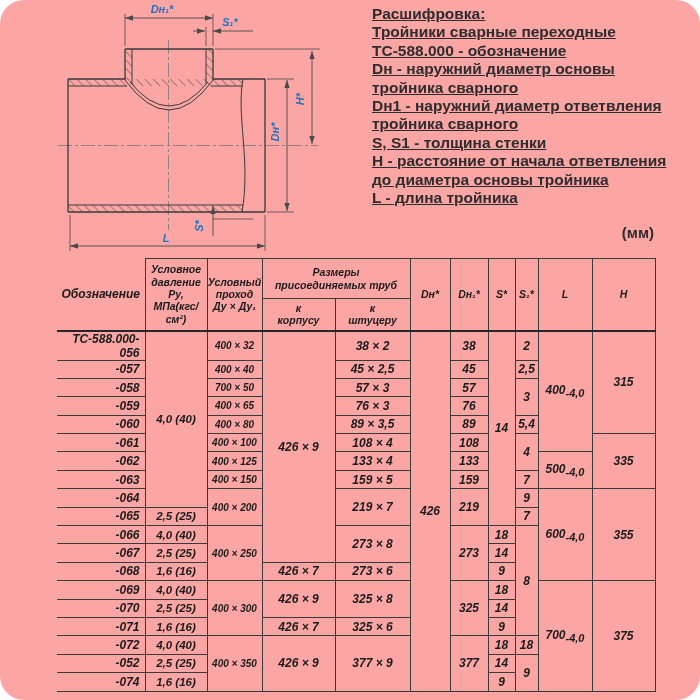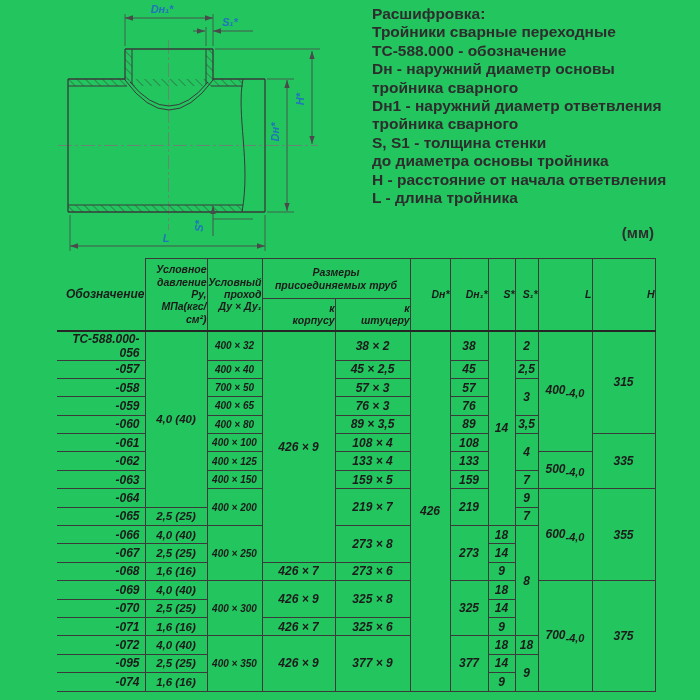--- a/index.html
+++ b/index.html
@@ -1,31 +1,32 @@
 <!DOCTYPE html>
 <html><head>
 <meta charset="utf-8">
 <style>
   html,body { margin:0; padding:0; }
   .page {
     position:relative; width:700px; height:700px;
-    background:#22c55e; overflow:hidden;
+    background:#fca5a5; overflow:hidden;
     font-family:"Liberation Sans", sans-serif;
+    border-radius:24px;
   }
   
   .diagram { position:absolute; left:50px; top:2px; }
   .dimlabel {
     font:italic 700 11px "Liberation Sans", sans-serif;
   }
   
   .legend {
     position:absolute; left:372px; top:5px; width:325px;
     color:#2d2d2d; font:700 15.5px "Liberation Sans", sans-serif;
   }
-  .legend .ln { line-height:18.4px; white-space:nowrap; }
+  .legend .ln { line-height:18.4px; white-space:nowrap;text-decoration:underline; }
   .mm-note {
     position:absolute; top:224px; right:46px;
     color:#2d2d2d; font:700 15px "Liberation Sans", sans-serif;
   }
   
   table.spec {
     position:absolute; left:57px; top:258px;
     border-collapse:collapse; table-layout:fixed;
     font:italic 700 12px "Liberation Sans", sans-serif;
     color:#1b1b1b;
@@ -33,21 +34,21 @@
   .spec th, .spec td {
     border:1px solid #3a3a3a; padding:0;
     text-align:center; vertical-align:middle; overflow:hidden;
   }
   .spec thead th {
     font:italic 700 10.5px "Liberation Sans", sans-serif;
     line-height:1.18; white-space:pre-line;
   }
   .spec thead tr.h1 { height:40px; }
   .spec thead tr.h2 { height:32px; }
-  .spec thead th.hb { border-bottom:2.5px solid #262626;text-align:right; }
+  .spec thead th.hb { border-bottom:2.5px solid #262626; }
   .spec tbody tr { height:18.4px; }
   .spec .c-des { text-align:right; padding-right:5px; border-left:none; font-size:12px; }
   .spec th.c-des { border-top:none; text-align:center; padding-right:0; }
   .spec td.c-des { position:relative; }
   .spec td.c-des::after {
     content:""; position:absolute; left:-27px; bottom:-1px;
     width:27px; height:1px; background:#3a3a3a;
   }
   .spec th.c-des { position:relative; }
   .spec th.c-des::after {
@@ -147,22 +148,22 @@
   <div class="legend">
     <div class="ln">Расшифровка:</div>
     <div id="legend-lines">
         <div class="ln">Тройники сварные переходные</div>
         <div class="ln">ТС-588.000 - обозначение</div>
         <div class="ln">Dн - наружний диаметр основы</div>
         <div class="ln">тройника сварного</div>
         <div class="ln">Dн1 - наружний диаметр ответвления</div>
         <div class="ln">тройника сварного</div>
         <div class="ln">S, S1 - толщина стенки</div>
+        <div class="ln">H - расстояние от начала ответвления</div>
         <div class="ln">до диаметра основы тройника</div>
-        <div class="ln">H - расстояние от начала ответвления</div>
         <div class="ln">L - длина тройника</div>
       </div>
   </div>
   <div class="mm-note">(мм)</div>
 
   <table class="spec">
     <colgroup>
       <col style="width:88px">
         <col style="width:62px">
         <col style="width:55px">
@@ -233,21 +234,21 @@
           <td class="c-des">-059</td>
           <td class="c-du">400 × 65</td>
           <td class="c-branch">76 × 3</td>
           <td class="c-dn1">76</td>
         </tr>
         <tr>
           <td class="c-des">-060</td>
           <td class="c-du">400 × 80</td>
           <td class="c-branch">89 × 3,5</td>
           <td class="c-dn1">89</td>
-          <td class="c-s1">3,5</td>
+          <td class="c-s1">5,4</td>
         </tr>
         <tr>
           <td class="c-des">-061</td>
           <td class="c-du">400 × 100</td>
           <td class="c-branch">108 × 4</td>
           <td class="c-dn1">108</td>
           <td class="c-s1" rowspan="2">4</td>
           <td class="c-h" rowspan="3">335</td>
         </tr>
         <tr>
@@ -326,21 +327,21 @@
           <td class="c-des">-072</td>
           <td class="c-pu">4,0 (40)</td>
           <td class="c-du" rowspan="3">400 × 350</td>
           <td class="c-body" rowspan="3">426 × 9</td>
           <td class="c-branch" rowspan="3">377 × 9</td>
           <td class="c-dn1" rowspan="3">377</td>
           <td class="c-s">18</td>
           <td class="c-s1">18</td>
         </tr>
         <tr>
-          <td class="c-des">-095</td>
+          <td class="c-des">-052</td>
           <td class="c-pu">2,5 (25)</td>
           <td class="c-s">14</td>
           <td class="c-s1" rowspan="2">9</td>
         </tr>
         <tr>
           <td class="c-des">-074</td>
           <td class="c-pu">1,6 (16)</td>
           <td class="c-s">9</td>
         </tr>
       </tbody>

